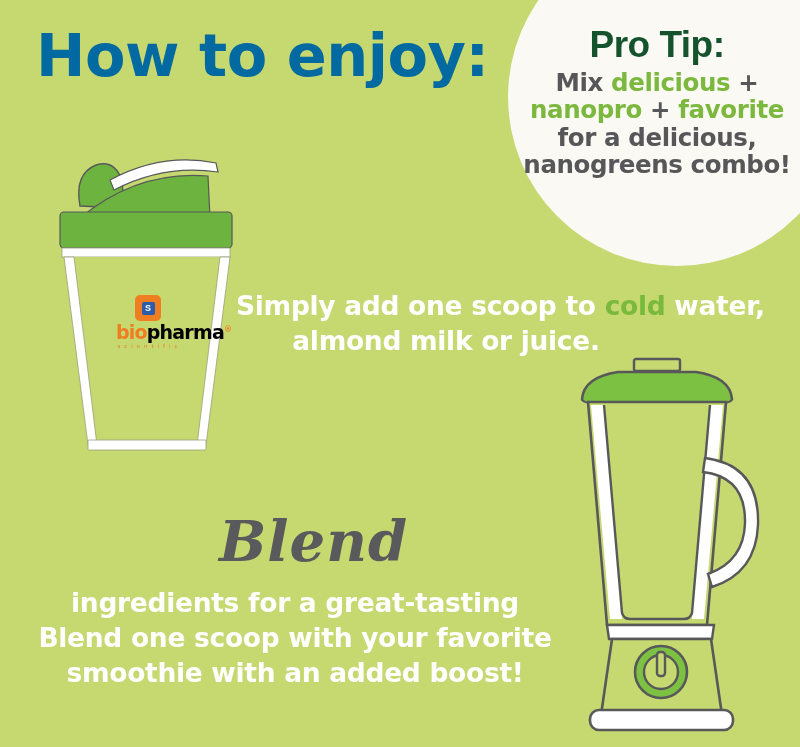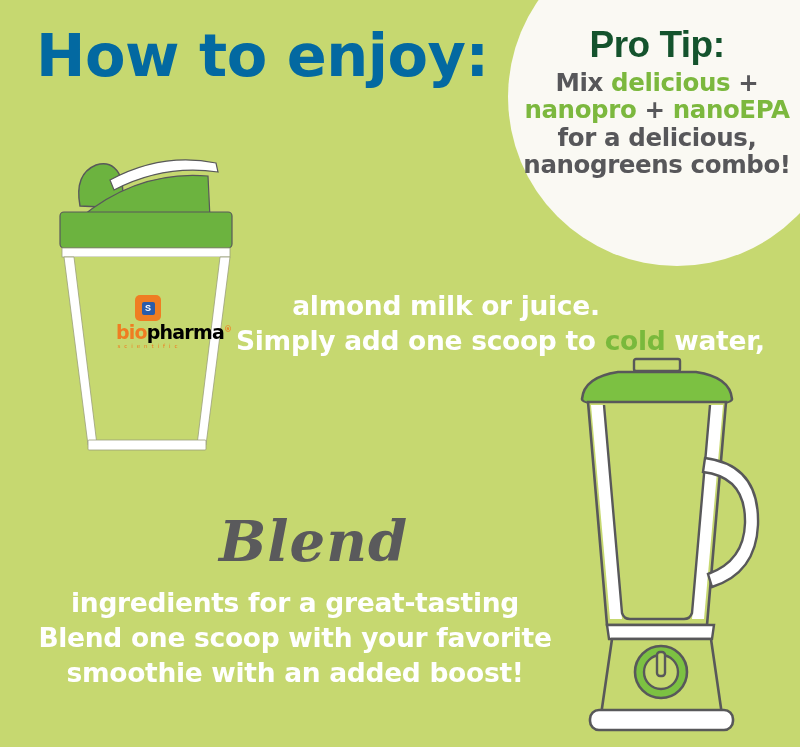--- a/index.html
+++ b/index.html
@@ -113,21 +113,21 @@
 
 <div id="poster">
 
   <div class="headline">How to enjoy:</div>
 
   <div class="protip-circle"></div>
   <div class="protip-inner">
     <div class="protip-title">Pro Tip:</div>
     <div class="protip-body">
         <span class="copy-line protip-line"><span>Mix </span><span class="accent">delicious</span><span> +</span></span>
-        <span class="copy-line protip-line"><span class="accent">nanopro</span><span> + </span><span class="accent">nanoEPA</span></span>
+        <span class="copy-line protip-line"><span class="accent">nanopro</span><span> + </span><span class="accent">favorite</span></span>
         <span class="copy-line protip-line"><span>for a delicious,</span></span>
         <span class="copy-line protip-line"><span>nanogreens combo!</span></span>
       </div>
   </div>
 
   <div class="shaker">
     <svg viewBox="0 0 190 320" width="190" height="320" aria-hidden="true">
 
       <path d="M28 66 Q22 34 44 25 Q62 19 70 40 L72 68 Z" fill="#6cb33f" stroke="#58585a" stroke-width="1.4"></path>
 
@@ -190,22 +190,22 @@
 
       <rect x="18" y="355" width="143" height="20" rx="9" fill="#ffffff" stroke="#58585a" stroke-width="2.6"></rect>
 
       <circle cx="89" cy="317" r="26" fill="#7cc142" stroke="#58585a" stroke-width="2.6"></circle>
       <circle cx="89" cy="317" r="17" fill="#c6d870" stroke="#58585a" stroke-width="2.4"></circle>
       <rect x="85" y="297" width="8" height="24" rx="3" fill="#c6d870" stroke="#58585a" stroke-width="2.4"></rect>
     </svg>
   </div>
 
   <div class="body-copy copy-shake">
+      <span class="copy-line protip-line"><span>Simply add one scoop to </span><span class="accent">cold</span><span> water,</span></span>
       <span class="copy-line protip-line"><span>almond milk or juice.</span></span>
-      <span class="copy-line protip-line"><span>Simply add one scoop to </span><span class="accent">cold</span><span> water,</span></span>
     </div>
 
   <div class="script script-blend">Blend</div>
   <div class="body-copy copy-blend">
       <span class="copy-line protip-line"><span>ingredients for a great-tasting</span></span>
       <span class="copy-line protip-line"><span>Blend one scoop with your favorite</span></span>
       <span class="copy-line protip-line"><span>smoothie with an added boost!</span></span>
     </div>
 
 </div>

